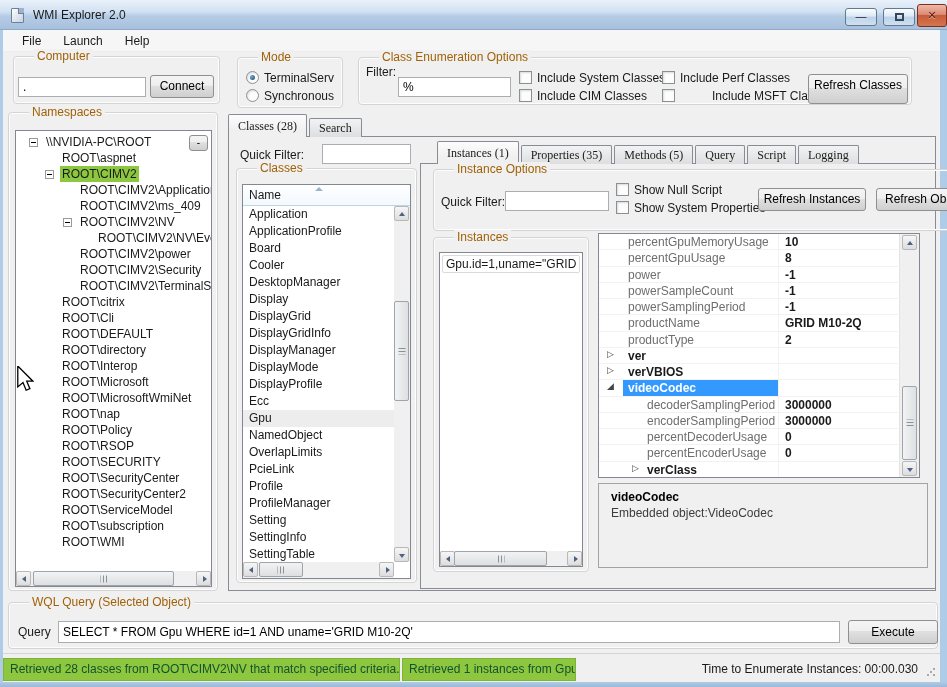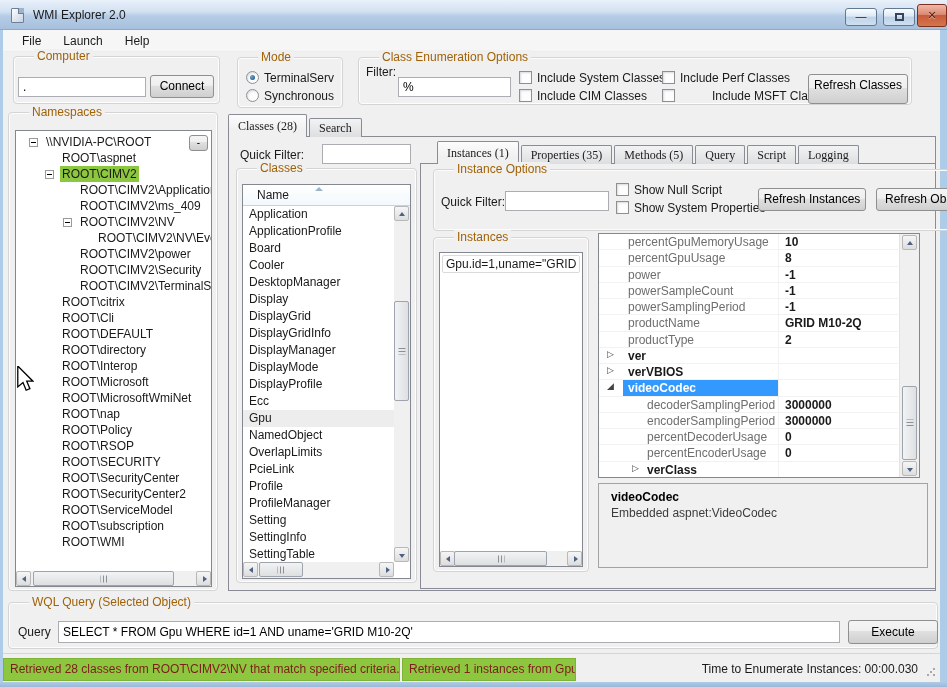--- a/index.html
+++ b/index.html
@@ -76,21 +76,21 @@
   .tree-row { position:relative; height:16px; line-height:16px; white-space:nowrap; }
   .tree-exp { position:absolute; top:4px; width:9px; height:9px; background:#FFF; border:1px solid #9A9A9A; }
   .tree-exp::after { content:""; position:absolute; left:1px; top:3px; width:5px; height:1px; background:#000; }
   .tree-label { display:inline-block; padding:0 2px; color:#1A1A1A; }
   .tree-label.hl { background:var(--green); }
   .mini-btn { position:absolute; left:173px; top:4px; width:19px; height:16px; font-size:10px; line-height:13px; z-index:2; }
 
   
   .lv { position:absolute; left:242px; top:184px; width:169px; height:395px; background:#FFF; border:1px solid #828790; }
   .lv-header { position:absolute; left:0; top:0; right:0; height:21px;
-    background:linear-gradient(180deg,#FFFFFF,#F2F8FD); border-bottom:1px solid #BCD5EA; padding:3px 14px; color:#1A1A1A; }
+    background:linear-gradient(180deg,#FFFFFF,#F2F8FD); border-bottom:1px solid #BCD5EA; padding:3px 6px; color:#1A1A1A; }
   .sort-up { position:absolute; left:72px; top:2px; border-left:4px solid transparent; border-right:4px solid transparent;
     border-bottom:4px solid #9AB4CE; }
   .lv-rows { position:absolute; left:0; top:21px; right:16px; bottom:16px; overflow:hidden; }
   .lv-row { height:17px; line-height:17px; padding-left:6px; white-space:nowrap; color:#1A1A1A; }
   .lv-row.sel { background:#EDEDED; }
 
   
   .grid { position:absolute; left:598px; top:233px; width:322px; height:245px; background:#FFF; border:1px solid #828790; }
   .grid-rows { position:absolute; left:0; top:0; right:21px; bottom:0; overflow:hidden; }
   .g-row { position:relative; height:16.25px; display:flex; border-bottom:1px solid #F2F2F2; }
@@ -109,21 +109,21 @@
   .desc-title { font-weight:bold; color:#000; }
   .desc-text { margin-top:2px; color:#3C3C3C; }
 
   
   .lb { position:absolute; left:439px; top:252px; width:144px; height:315px; background:#FFF; border:1px solid #828790; }
   .lb-item { margin:2px 2px; padding:1px 3px; border:1px solid #DADADA; border-radius:2px; white-space:nowrap; overflow:hidden; color:#1A1A1A; }
 
   
   .statusbar { position:absolute; left:3px; top:653px; width:937px; height:29px; background:#F0F0F0; border-top:1px solid #D5D5D5; }
   .status-green { position:absolute; top:4px; height:23px; background:var(--green); border:1px solid #7FB335;
-    padding:0 6px; line-height:21px; color:#7f1d1d; white-space:nowrap; overflow:hidden; }
+    padding:0 6px; line-height:21px; color:#14532d; white-space:nowrap; overflow:hidden; }
   .status-right { position:absolute; right:22px; top:8px; color:#1A1A1A; white-space:nowrap; }
   .grip { position:absolute; right:4px; bottom:5px; width:10px; height:10px;
     background:
       radial-gradient(circle at 8px 2px,#A8A8A8 1px,transparent 1.4px),
       radial-gradient(circle at 8px 8px,#A8A8A8 1px,transparent 1.4px),
       radial-gradient(circle at 2px 8px,#A8A8A8 1px,transparent 1.4px),
       radial-gradient(circle at 5px 5px,#A8A8A8 1px,transparent 1.4px); }
 
   .border-bottom { position:absolute; left:0; top:682px; width:947px; height:5px; background:linear-gradient(180deg,#AECBE7,#9AB9D8); }
   .border-left { position:absolute; left:0; top:30px; width:3px; height:652px; background:#AECBE7; }
@@ -443,21 +443,21 @@
           <span class="grip-v"></span>
         </div>
       <div class="sb-btn" style="left:2px;bottom:1px;">
           <span class="tri" style="left:4px;top:6px;border-left:3.5px solid transparent;border-right:3.5px solid transparent;border-top:4px solid #4D6185;"></span>
         </div>
     </div>
   </div>
 
   <div class="desc-panel" style="z-index:6;">
     <div class="desc-title">videoCodec</div>
-    <div class="desc-text">Embedded aspnet:VideoCodec</div>
+    <div class="desc-text">Embedded object:VideoCodec</div>
   </div>
 
   <div class="gb" style="left:8px;top:602px;width:930px;height:47px;">
     <span class="gb-label">WQL Query (Selected Object)</span>
   </div>
   <span class="plain-lab" style="left:18px;top:625px;">Query</span>
   <div class="txt" style="left:58px;top:621px;width:782px;height:22px;line-height:16px;">SELECT * FROM Gpu WHERE id=1 AND uname='GRID M10-2Q'</div>
   <div class="btn" style="left:848px;top:620px;width:90px;height:24px;line-height:22px;">Execute</div>
 
   <div class="statusbar">

